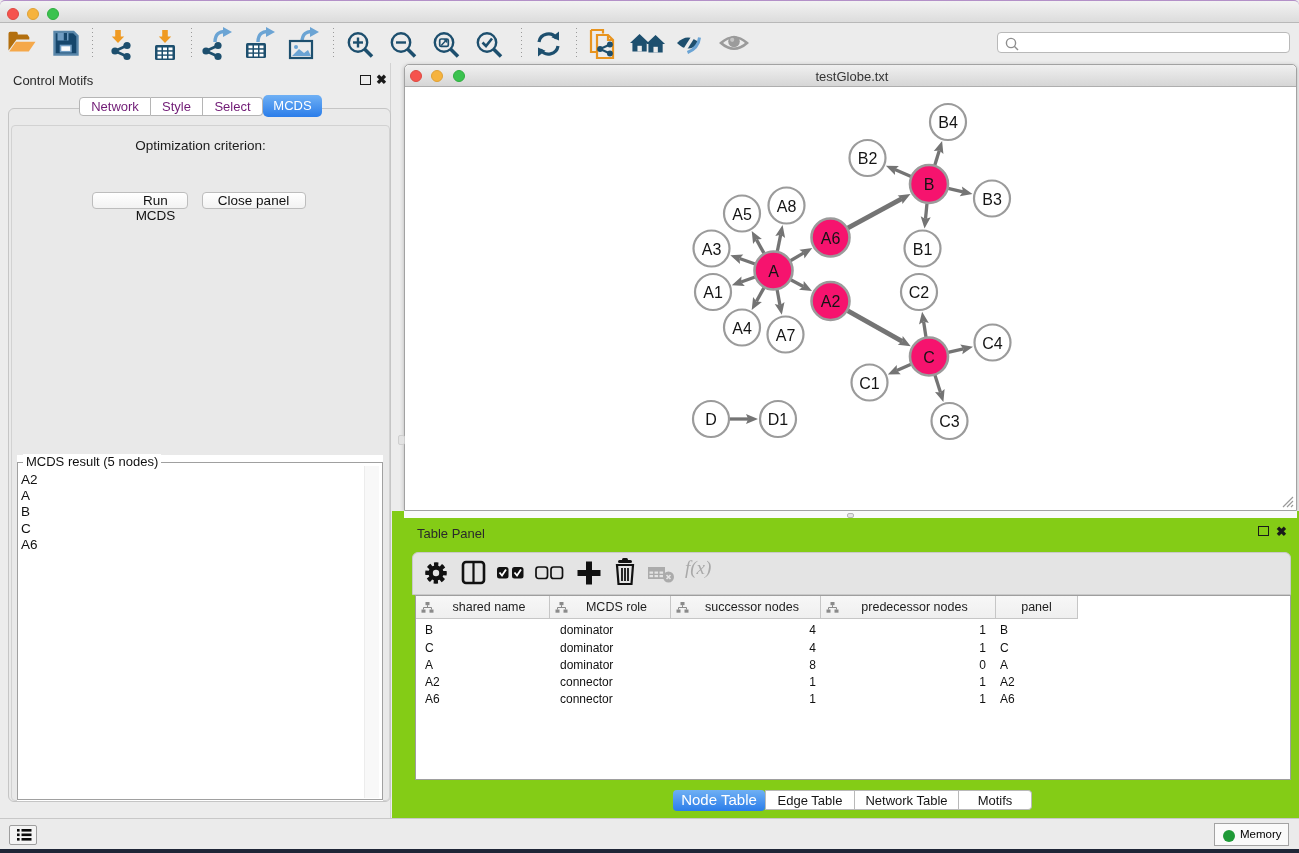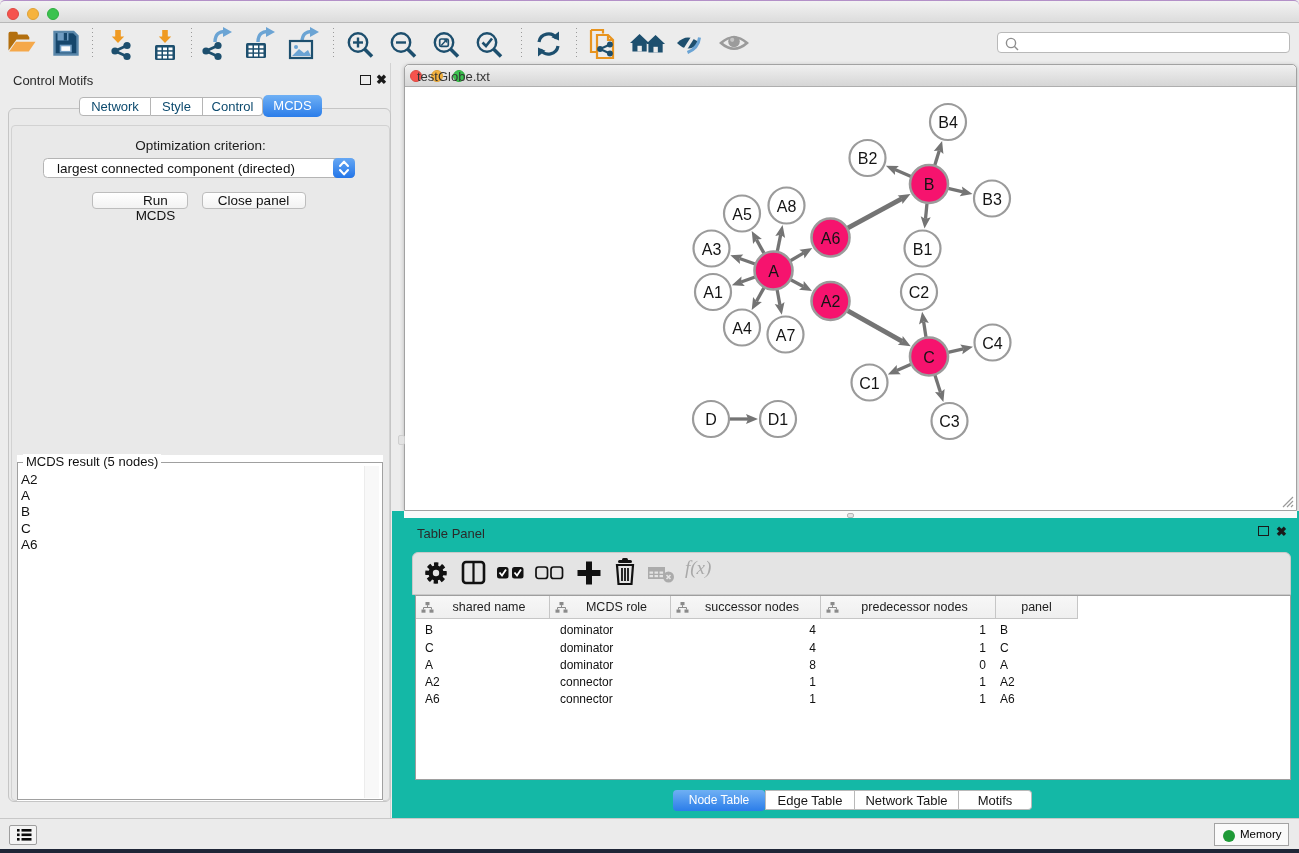--- a/index.html
+++ b/index.html
@@ -26,53 +26,53 @@
 .tsep { position:absolute; top:5px; height:30px; width:1.2px; background:repeating-linear-gradient(to bottom, #9a9a9a 0 1.2px, transparent 1.2px 4px); }
 .ticon { position:absolute; top:3px; }
 #searchbox { position:absolute; left:997px; top:9px; width:293px; height:21px; background:#fff; border:1px solid #b9b9b9; border-radius:4px; }
 
 
 #cpanel { left:0; top:63px; width:391px; height:757px; background:#ececec; border-right:1px solid #d2d2d2; }
 #cp-title { position:absolute; left:13px; top:10px; font-size:13px; color:#2a2a2a; }
 .winbtn-sq { position:absolute; width:11px; height:10px; border:1.5px solid #1a1a1a; }
 .winbtn-x { position:absolute; font-size:13px; font-weight:bold; color:#1a1a1a; line-height:11px; }
 #cp-tabs { position:absolute; left:79px; top:33px; height:20px; z-index:5; }
-.tabw { position:absolute; top:0.5px; height:19px; background:#fff; border:1px solid #b5b5b5; font-size:13px; color:#0c4a6e; text-align:center; line-height:18px; }
+.tabw { position:absolute; top:0.5px; height:19px; background:#fff; border:1px solid #b5b5b5; font-size:13px; color:#701a75; text-align:center; line-height:18px; }
 #tab-mcds { position:absolute; left:184px; top:-1px; width:59px; height:22px; border-radius:5px; background:linear-gradient(#6fb0f4,#2b7de9); color:#fff; font-size:13px; text-align:center; line-height:21px; }
 #cp-pane { position:absolute; left:8px; top:45px; width:383px; height:694px; background:#eaeaea; border:1px solid #c5c5c5; border-radius:6px; }
 #cp-inner { position:absolute; left:2px; top:16px; width:379px; height:676px; background:#e9e9e9; border:1px solid #d2d2d2; border-radius:4px; }
 #opt-label { position:absolute; left:0; width:100%; top:12px; text-align:center; font-size:13.5px; color:#1b1b1b; }
 #dropdown { position:absolute; left:31px; top:32px; width:312px; height:20px; background:#fff; border:1px solid #b4b4b4; border-radius:4.5px; }
 #dropdown .dtext { position:absolute; left:13px; top:2px; font-size:13.5px; color:#111; }
 #dropdown .dbtn { position:absolute; right:-1px; top:-1px; width:22px; height:20px; background:linear-gradient(#66a8f4,#2375e8); border-radius:4.5px; }
 .btn { position:absolute; height:17px; background:linear-gradient(#ffffff,#f2f2f2); border:1px solid #bdbdbd; border-radius:4px; font-size:13.5px; color:#111; text-align:center; line-height:15px; }
 #groupbox { position:absolute; left:5px; top:329px; width:366px; height:346px; background:#fff; }
 #groupbox .gborder { position:absolute; left:0; top:7px; right:0; bottom:1px; border:1px solid #a0a0a0; }
 #groupbox .glegend { position:absolute; left:6px; top:-1px; background:#fff; padding:0 3px; font-size:13px; color:#111; }
 #mcds-list { position:absolute; left:4px; top:17px; font-size:13.5px; color:#111; line-height:16.2px; }
 #gb-scroll { position:absolute; right:4px; top:11px; width:15px; bottom:3px; background:#f8f8f8; border-left:1px solid #ececec; }
 
 
 #netwin { left:404px; top:64px; width:893px; height:447px; background:#fff; border:1.5px solid #a2a2a2; border-radius:5px 5px 0 0; box-shadow:0 1px 4px rgba(0,0,0,0.22); }
 #nw-titlebar { position:absolute; left:0; top:0; width:100%; height:22px; background:linear-gradient(#f0f0f0,#d6d6d6); border-bottom:1px solid #aeaeae; border-radius:5px 5px 0 0; }
-#nw-titlebar .title { position:absolute; left:12px; right:0; top:3.5px; font-size:13px; color:#353535; }
+#nw-titlebar .title { position:absolute; left:3px; right:0; top:3.5px; text-align:center; font-size:13px; color:#353535; }
 .ntl { position:absolute; top:5px; width:12px; height:12px; border-radius:50%; }
 
 
-#tpanel { left:392px; top:511px; width:907px; height:309px; background:#14b8a6; }
+#tpanel { left:392px; top:511px; width:907px; height:309px; background:#84cc16; }
 #tp-title { position:absolute; left:25px; top:15px; font-size:13px; color:#2a2a2a; }
 #tp-toolbar { position:absolute; left:20px; top:41px; width:879px; height:43px; background:#e4e4e4; border:1px solid #c9c9c9; border-radius:6px 6px 0 0; }
 #tp-table { position:absolute; left:23px; top:84px; width:876px; height:185px; background:#fff; border:1px solid #9e9e9e; }
 #tp-header { position:absolute; left:0; top:0; width:662px; height:23px; background:linear-gradient(#f7f7f7,#efefef); border-bottom:1px solid #c6c6c6; }
 .hcell { position:absolute; top:0; height:23px; border-right:1px solid #c6c6c6; font-size:12.5px; color:#1d1d1d; text-align:center; line-height:23px; }
 .hicon { position:absolute; left:5px; top:5px; }
 .trow { position:absolute; font-size:12px; color:#111; }
 #tp-tabs { position:absolute; left:281px; top:279px; height:21px; }
 .btab { position:absolute; top:0; height:20px; background:#fff; border:1px solid #b9b9b9; font-size:13px; color:#161616; text-align:center; line-height:19px; }
-#btab-node { position:absolute; left:0; top:0; width:92px; height:21px; background:linear-gradient(#6fb0f4,#2b7de9); border-radius:4px; color:#fff; font-size:12px; text-align:center; line-height:20px; }
+#btab-node { position:absolute; left:0; top:0; width:92px; height:21px; background:linear-gradient(#6fb0f4,#2b7de9); border-radius:4px; color:#fff; font-size:15px; text-align:center; line-height:20px; }
 
 
 #statusbar { left:0; top:818px; width:1299px; height:28px; background:#ebebeb; border-top:1px solid #c8c8c8; }
 #listbtn { position:absolute; left:9px; top:6px; width:28px; height:20px; border:1px solid #9e9e9e; border-radius:2px; background:#f4f4f4; }
 #membtn { position:absolute; left:1214px; top:4px; width:75px; height:23px; background:#fafafa; border:1px solid #a3a3a3; }
 #membtn .dot { position:absolute; left:8px; top:5.5px; width:12px; height:12px; border-radius:50%; background:#1f9a37; }
 #membtn .mt { position:absolute; left:25px; top:4px; font-size:11.5px; color:#000; }
 #darkstrip { left:0; top:849px; width:1299px; height:4px; background:#1f2637; }
 </style>
 </head>
@@ -213,33 +213,26 @@
     </div>
 </div>
 
 <div class="abs" id="cpanel">
   <div id="cp-title">Control Motifs</div>
   <div class="winbtn-sq" style="left:360px; top:12px;"></div>
   <div class="winbtn-x" style="left:376px; top:11px;">✖</div>
   <div id="cp-tabs">
     <div class="tabw" style="left:0; width:72px; border-radius:4px 0 0 4px;">Network</div>
     <div class="tabw" style="left:72px; width:52px; border-left:none;">Style</div>
-    <div class="tabw" style="left:124px; width:60px; border-left:none; border-radius:0 4px 4px 0;">Control</div>
+    <div class="tabw" style="left:124px; width:60px; border-left:none; border-radius:0 4px 4px 0;">Select</div>
     <div id="tab-mcds">MCDS</div>
   </div>
   <div id="cp-pane">
     <div id="cp-inner">
       <div id="opt-label">Optimization criterion:</div>
-      <div id="dropdown">
-        <div class="dtext">largest connected component (directed)</div>
-        <div class="dbtn"><svg width="22" height="20" viewBox="0 0 22 20">
-              <path d="M7 8 L11 3.6 L15 8" fill="none" stroke="#fff" stroke-width="2.1" stroke-linecap="round" stroke-linejoin="round"></path>
-              <path d="M7 12 L11 16.4 L15 12" fill="none" stroke="#fff" stroke-width="2.1" stroke-linecap="round" stroke-linejoin="round"></path>
-            </svg></div>
-      </div>
       <div class="btn" style="left:80px; top:66px; width:96px;padding-left:31px;">Run MCDS</div>
       <div class="btn" style="left:189.5px; top:66px; width:104px;">Close panel</div>
       <div id="groupbox">
         <div class="gborder"></div>
         <div class="glegend">MCDS result (5 nodes)</div>
         <div id="gb-scroll"></div>
         <div id="mcds-list">A2<br>A<br>B<br>C<br>A6</div>
       </div>
     </div>
   </div>

